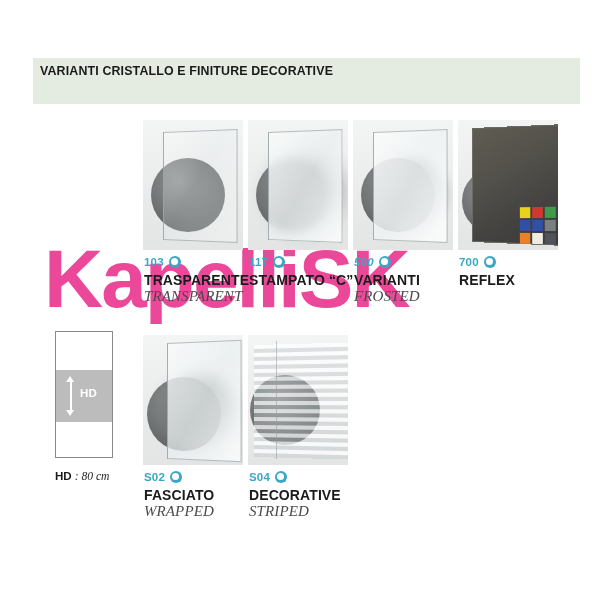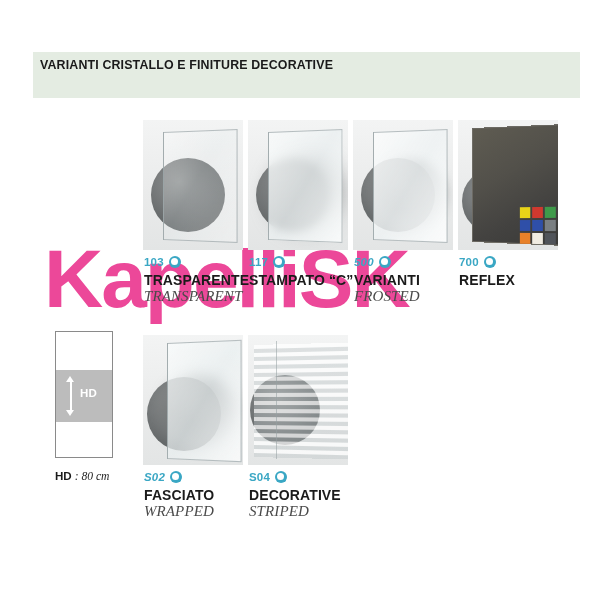--- a/index.html
+++ b/index.html
@@ -20,21 +20,21 @@
     color:#efeee9;
     white-space:nowrap;
     pointer-events:none;
     user-select:none;
     z-index:0;
   }
   .watermark .wm-a{color:#ec4899;}
 
   
   .header-band{
-    position:absolute;left:33px;top:52px;width:547px;height:46px;
+    position:absolute;left:33px;top:58px;width:547px;height:46px;
     background:#e4ece2;
     z-index:2;
   }
   .header-title{
     position:absolute;left:7px;top:6px;
     font-size:12.4px;font-weight:700;color:#1a1a1a;
     letter-spacing:0.15px;
     white-space:nowrap;
   }
   .header-subtitle{
@@ -304,21 +304,21 @@
 
   <div class="cell" style="left:143px;top:335px;">
     <div class="thumb">
       <div class="bg"></div>
       <div class="sphere" style="left:4px;top:42px;"></div>
       <div class="sphere-blur" style="left:20px;top:40px;"></div>
       <div class="pane wrap" style="left:24px;top:8px;height:116px;"></div>
       <div class="seam" style="left:24px;top:8px;height:116px;"></div>
     </div>
     <div class="code-row">
-      <span class="code" style="color: rgb(58, 167, 196); font-style: italic;">S02</span>
+      <span class="code" style="color: rgb(58, 167, 196);">S02</span>
       <span class="badge" style="background: rgb(58, 167, 196);"></span>
     </div>
     <div class="name-it">FASCIATO</div>
     <div class="name-en">WRAPPED</div>
   </div>
 
   <div class="cell" style="left:248px;top:335px;">
     <div class="thumb">
       <div class="bg"></div>
       <div class="sphere" style="left:2px;top:40px;width:70px;height:70px;"></div>

